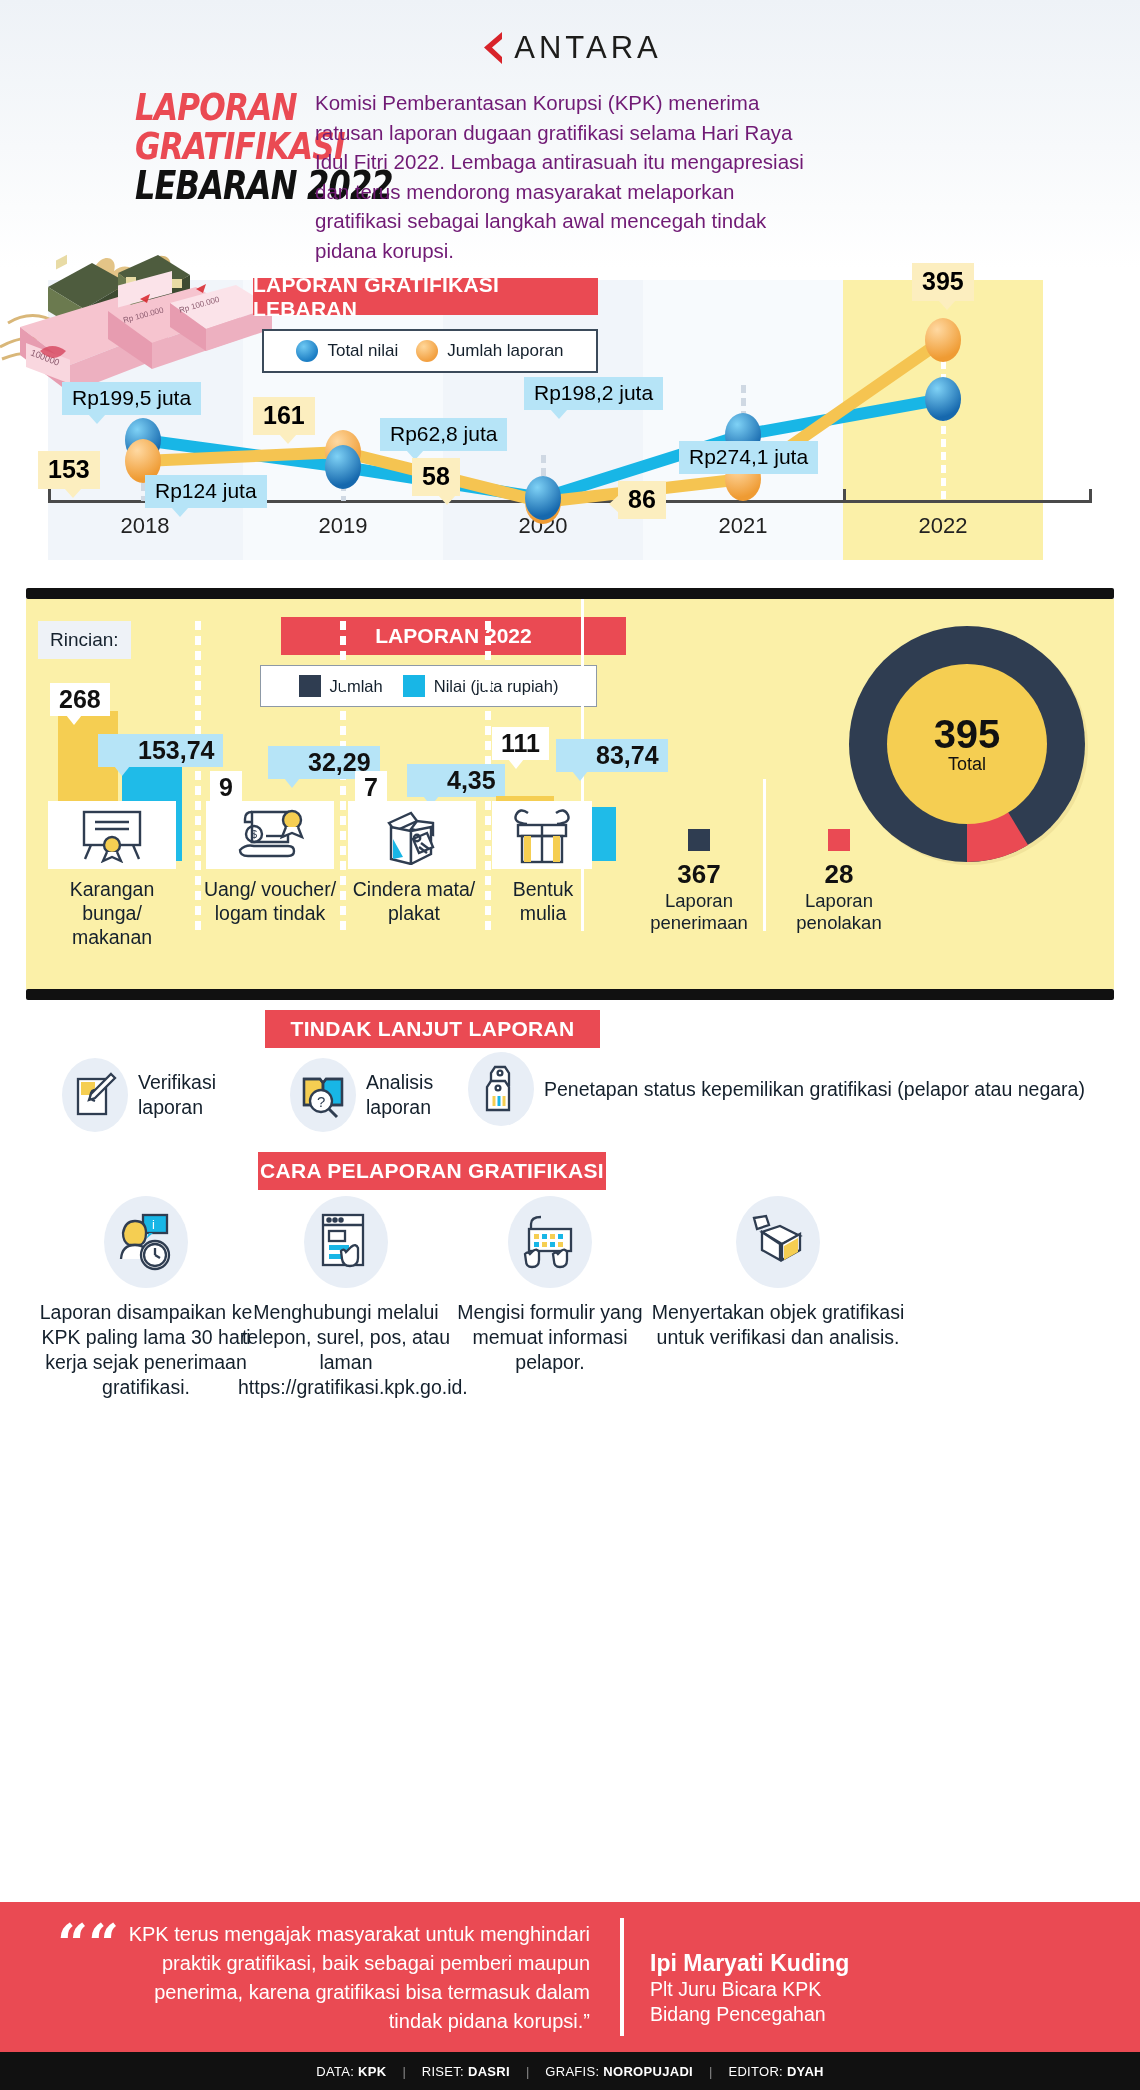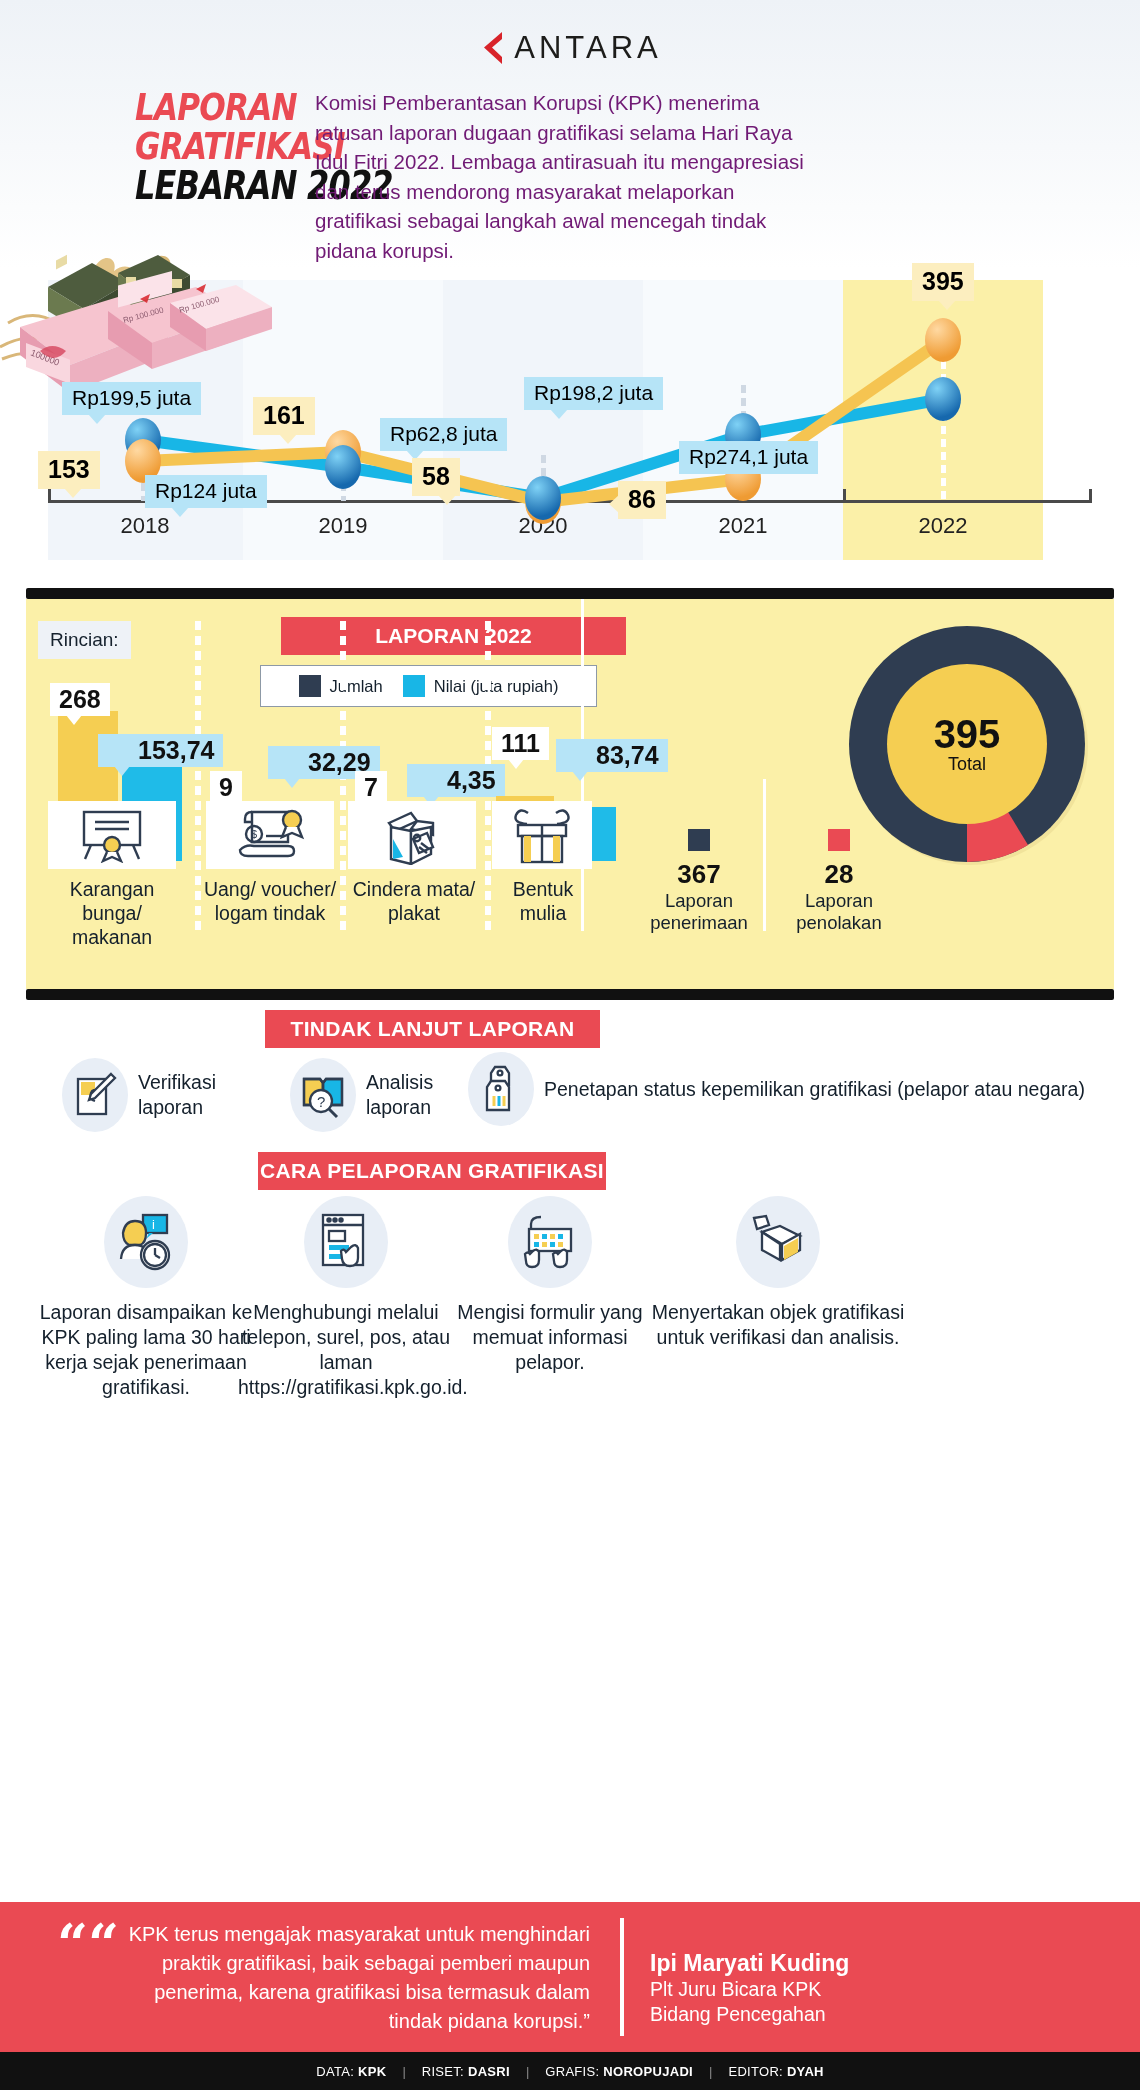--- a/index.html
+++ b/index.html
@@ -249,20 +249,31 @@
         <polygon points="170,52 206,78 206,100 170,76" fill="#e79cb0"></polygon>
         <polygon points="206,78 272,56 272,78 206,100" fill="#edb0c0"></polygon>
         <text x="180" y="62" font-size="8" fill="#8b5a6e" transform="rotate(-16 180 62)">Rp 100.000</text>
       </g>
       <g fill="#d8232a" opacity=".85">
         <path d="M140 48 l10 -5 l-3 9 z"></path>
           <path d="M196 38 l10 -5 l-3 9 z"></path>
       </g>
     </svg>
 
+    <div class="lc-title">LAPORAN GRATIFIKASI LEBARAN</div>
+    <div class="lc-legend">
+      <span class="lc-legend-item">
+        <span class="dot blue"></span>
+        <span>Total nilai</span>
+      </span>
+      <span class="lc-legend-item">
+        <span class="dot orange"></span>
+        <span>Jumlah laporan</span>
+      </span>
+    </div>
 
     <div class="dotcol" style="left:141px; top:176px; height:70px;"></div>
     <div class="dotcol" style="left:341px; top:176px; height:70px;"></div>
     <div class="dotcol" style="left:541px; top:200px; height:46px;"></div>
     <div class="dotcol" style="left:741px; top:130px; height:116px;"></div>
     <div class="dotcol light" style="left:941px; top:93px; height:153px;"></div>
 
     <svg style="position:absolute;left:0;top:0;width:1140px;height:325px;z-index:4;" viewBox="0 0 1140 325">
       <polyline points="143,185 343,212 543,243 743,180 943,144" fill="none" stroke="#18b6e6" stroke-width="12" stroke-linejoin="round" stroke-linecap="round"></polyline>
       <polyline points="143,206 343,197 543,247 743,224 943,85" fill="none" stroke="#f5c451" stroke-width="12" stroke-linejoin="round" stroke-linecap="round"></polyline>

